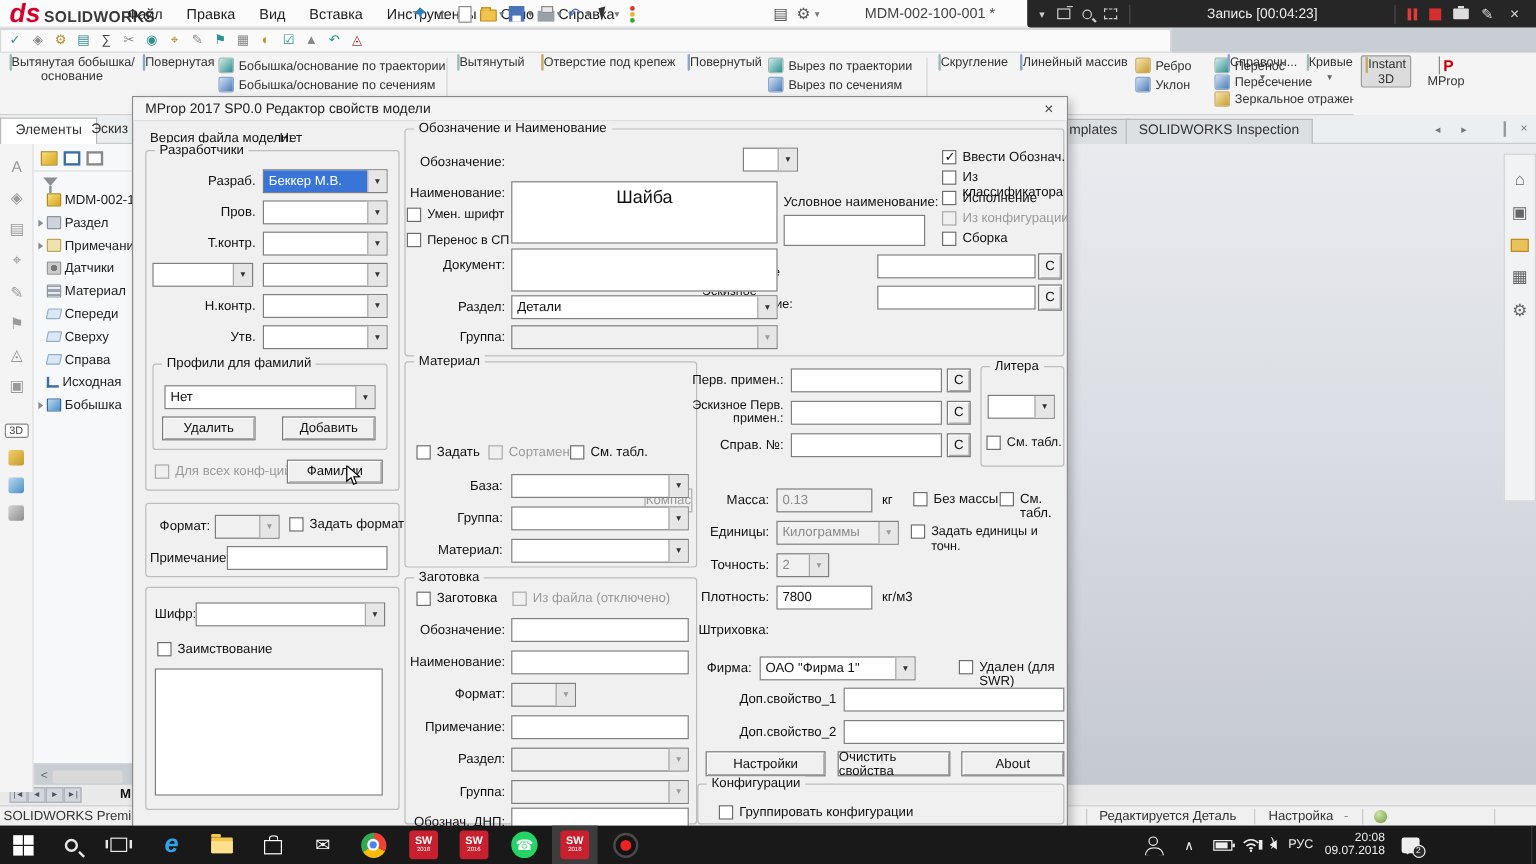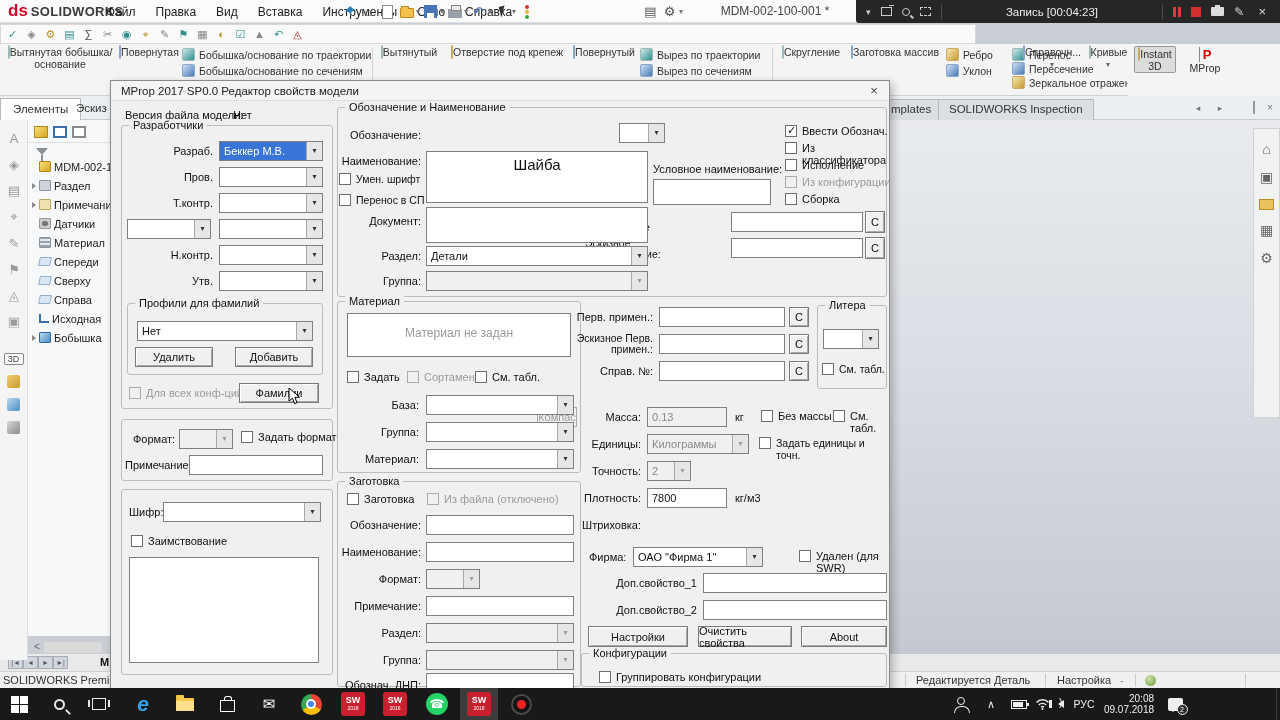--- a/index.html
+++ b/index.html
@@ -2,21 +2,21 @@
 <html><head>
 <meta charset="utf-8">
 <style>
   * { margin:0; padding:0; box-sizing:border-box; }
   html,body { width:1280px; height:720px; overflow:hidden; font-family:"Liberation Sans", sans-serif; background:#c9cdd4; }
   #stage { position:absolute; left:0; top:0; width:1280px; height:720px; overflow:hidden; }
 
   
   #menubar { position:absolute; left:0; top:0; width:1280px; height:23px; background:#fbfbfb; border-bottom:1px solid #e0e0e0; z-index:10; }
   #logo { position:absolute; left:8px; top:2px; display:flex; align-items:baseline; gap:3px; }
-  #logo .ds { color:#d6002a; font-weight:bold; font-size:17px; line-height:18px; }
+  #logo .ds { color:#d6002a; font-weight:bold; font-style:italic; font-size:22px; line-height:18px; }
   #logo .brand { color:#3a3a3a; font-weight:bold; font-size:13px; letter-spacing:.3px; }
   #menus { position:absolute; left:96px; top:0; height:23px; display:flex; align-items:center; }
   #menus span { padding:0 10px; font-size:12px; color:#222; }
   .pin { position:absolute; left:345px; top:6px; width:10px; height:10px; background:#2c7fb9; clip-path:polygon(50% 0,100% 45%,65% 55%,55% 100%,40% 60%,0 55%); }
   .qat { position:absolute; top:3px; height:17px; display:flex; align-items:center; gap:2px; }
   .mi { display:inline-flex; align-items:center; justify-content:center; width:17px; height:16px; font-size:13px; color:#555; }
   .mi.glyph { font-size:13px; }
   .docicon { width:11px; height:14px; background:#fff; border:1px solid #8a8a8a; position:relative; }
   .docicon::after { content:""; position:absolute; right:-1px; top:-1px; border:3px solid; border-color:#d9d9d9 #fbfbfb #8a8a8a transparent; border-width:0 4px 4px 0; border-style:solid; border-color:#fbfbfb transparent transparent #9a9a9a; }
   .foldicon { width:14px; height:10px; background:#f2c24d; border:1px solid #b98c1e; border-radius:1px; position:relative; margin-top:3px; }
@@ -340,21 +340,21 @@
           <span>Вырез по сечениям</span>
         </div>
     </div>
     <div class="vsep" style="left:772px;"></div>
     <div class="rit" style="left:778px; width:66px;">
       <span class="ric"></span>
       <span>Скругление</span>
     </div>
     <div class="rit" style="left:848px; width:94px;">
       <span class="ric blue"></span>
-      <span>Заготовка массив</span>
+      <span>Линейный массив</span>
     </div>
     <div class="rstack" style="left:946px;">
       <div class="rsm">
           <span class="ric s gold"></span>
           <span>Ребро</span>
         </div>
       <div class="rsm">
           <span class="ric s blue"></span>
           <span>Уклон</span>
         </div>
@@ -671,23 +671,20 @@
       </div>
     <span class="lb r" style="left:230px; top:194px; width:80px;">Группа:</span>
     <div class="combo dis" style="left:315px; top:190px; width:222px;">
         <span class="cv"></span>
         <span class="ca"></span>
       </div>
 
     <div class="grp" style="left:226px; top:220px; width:244px; height:172px;">
       <span class="lg">Материал</span>
     </div>
-    <div class="bigbox" style="left:236px; top:232px; width:224px; height:44px;">
-      <span class="center" style="margin-top:12px; color:#9a9a9a; font-size:12px;">Материал не задан</span>
-    </div>
     <div class="chk" style="left:236px; top:290px;">
         <span class="cb"></span>
         <span>Задать</span>
       </div>
     <div class="chk" style="left:296px; top:290px;">
         <span class="cb dis"></span>
         <span class="lb gray" style="position:static;">Сортамент</span>
       </div>
     <div class="chk" style="left:364px; top:290px;">
         <span class="cb"></span>

